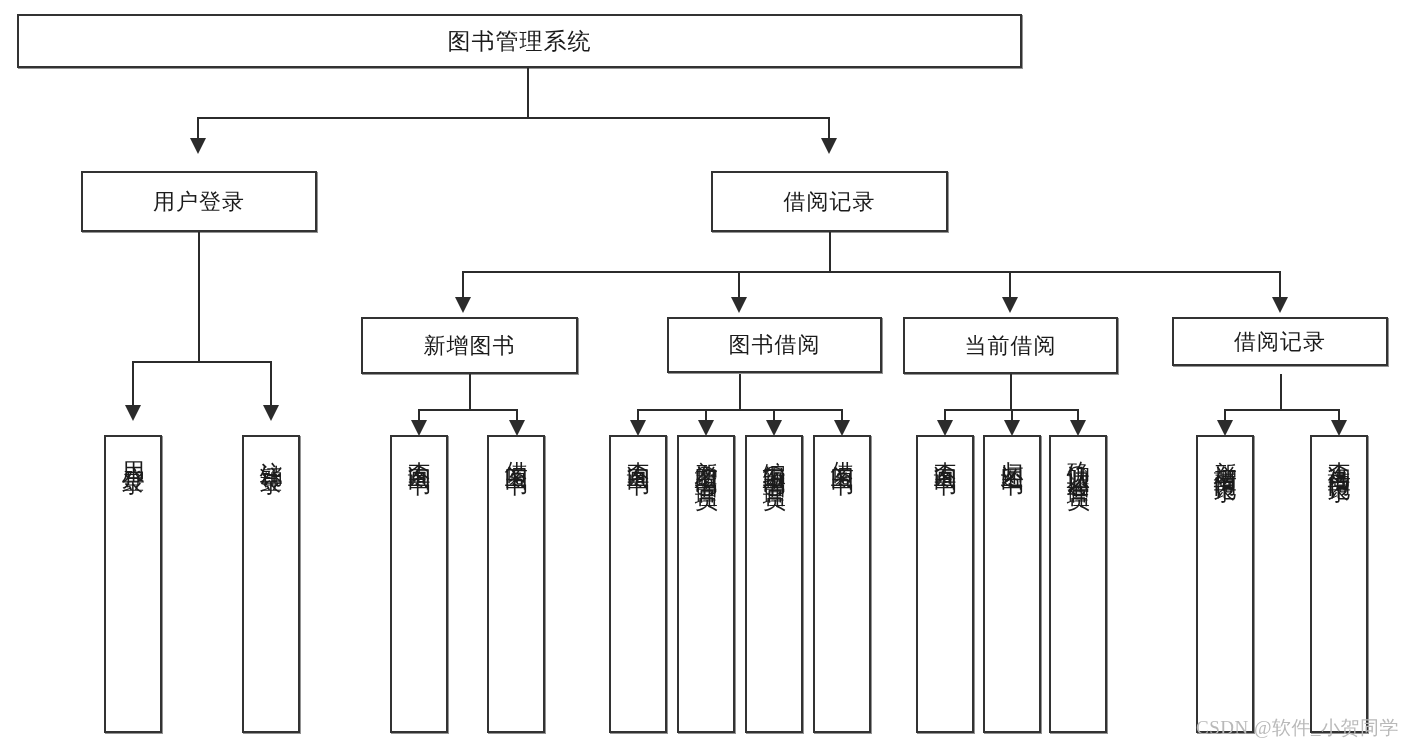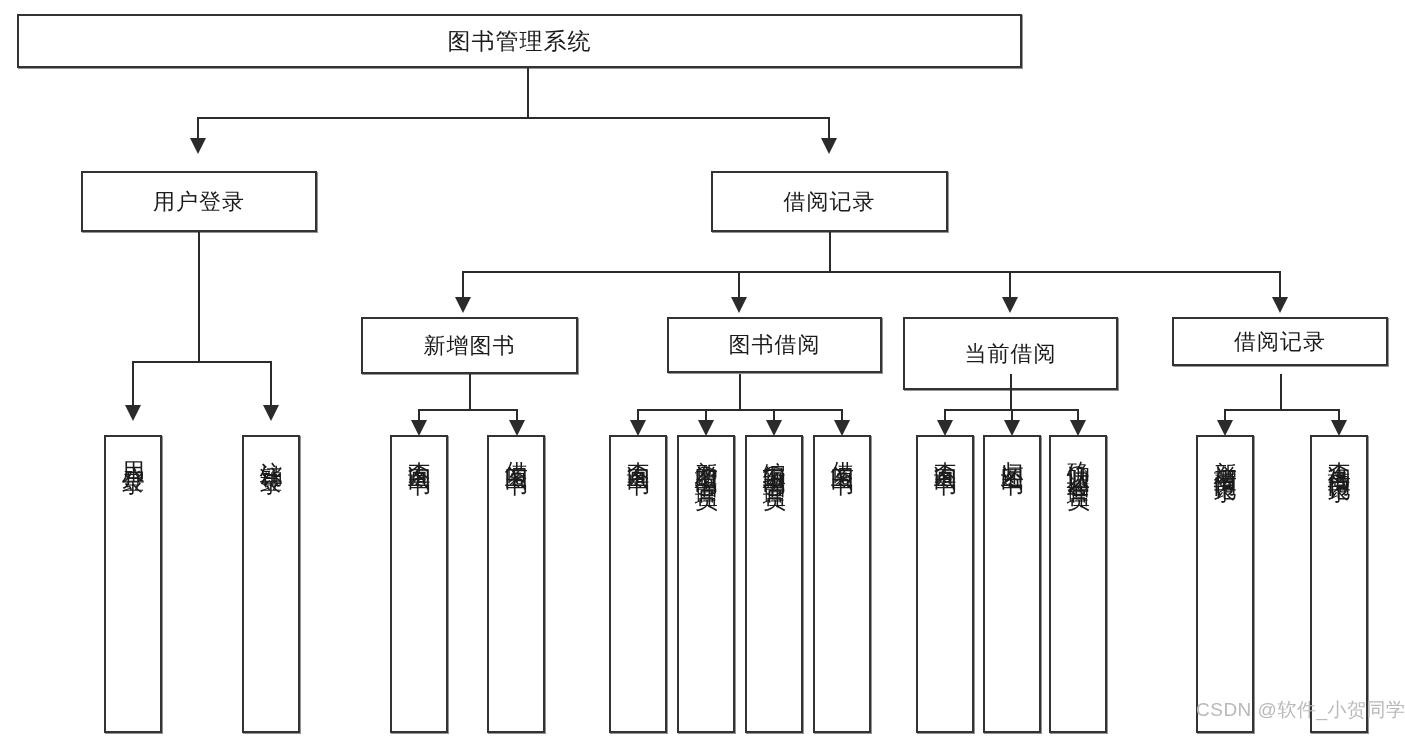--- a/index.html
+++ b/index.html
@@ -131,21 +131,21 @@
 
   <div class="edge v" style="left:1279px; top:271px; width:2px; height:28px;"></div>
   <div class="arrow" style="left:1272px; top:297px;"></div>
 
   <div class="node branch" style="left:361px; top:317px; width:217px; height:57px;">
     <span class="label">新增图书</span>
   </div>
   <div class="node branch" style="left:667px; top:317px; width:215px; height:56px;">
     <span class="label">图书借阅</span>
   </div>
-  <div class="node branch" style="left:903px; top:317px; width:215px; height:73px;">
+  <div class="node branch" style="left:903px; top:317px; width:215px; height:57px;">
     <span class="label">当前借阅</span>
   </div>
   <div class="node branch" style="left:1172px; top:317px; width:216px; height:49px;">
     <span class="label">借阅记录</span>
   </div>
 
   <div class="edge v" style="left:469px; top:374px; width:2px; height:36px;"></div>
   <div class="edge h" style="left:418px; top:409px; width:100px; height:2px;"></div>
   <div class="edge v" style="left:418px; top:409px; width:2px; height:14px;"></div>
   <div class="arrow" style="left:411px; top:420px;"></div>
@@ -216,15 +216,15 @@
     <span class="label">确认归还（管理员）</span>
   </div>
 
   <div class="node leaf" style="left:1196px; top:435px; width:58px; height:298px;">
     <span class="label">新增借阅记录</span>
   </div>
   <div class="node leaf" style="left:1310px; top:435px; width:58px; height:298px;">
     <span class="label">查询借阅记录</span>
   </div>
 
-  <div id="watermark" style="left:1196px; top:697px;">CSDN @软件_小贺同学</div>
+  <div id="watermark" style="left:1196px; top:715px;font-family:Liberation Serif, serif;">CSDN @软件_小贺同学</div>
 
 </div>
 
 </body></html>

